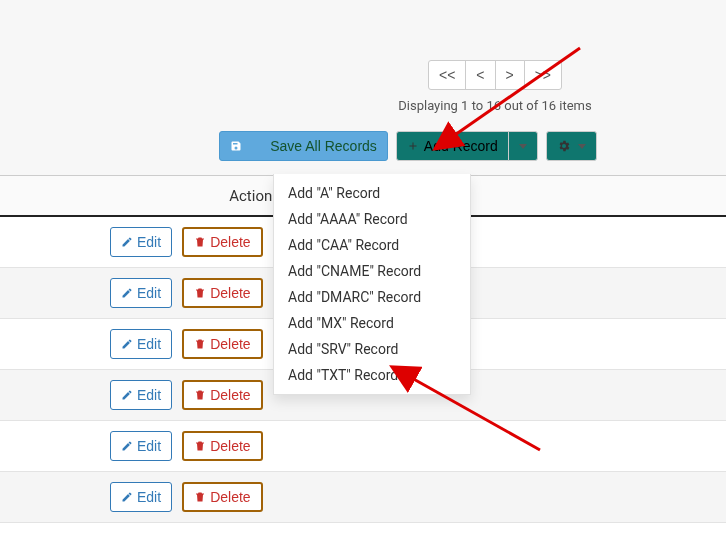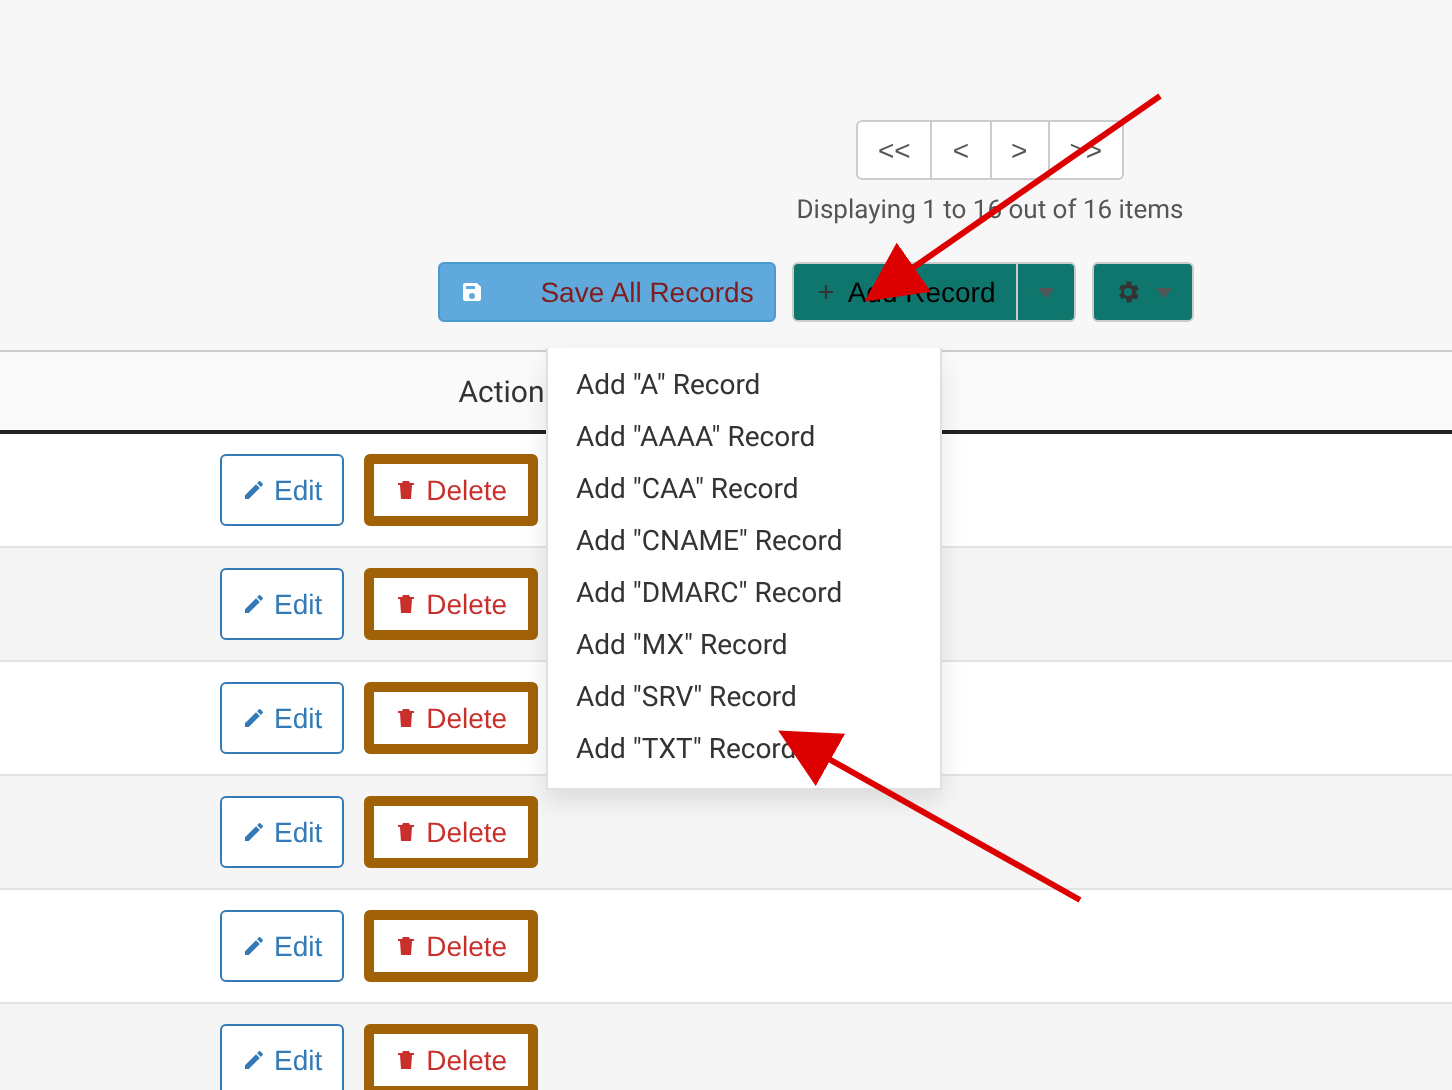--- a/index.html
+++ b/index.html
@@ -116,21 +116,21 @@
     color: #337ab7;
     background: #fff;
     border-radius: 3px;
     padding: 5px 10px;
     display: inline-flex;
     align-items: center;
     gap: 4px;
     font-size: 14px;
   }
   .btn-delete {
-    border: 5px solid #a16207;
+    border: 2px solid #a16207;
     color: #c9302c;
     background: #fff;
     border-radius: 3px;
     padding: 5px 10px;
     display: inline-flex;
     align-items: center;
     gap: 4px;
     font-size: 14px;
   }
   .icon { display: inline-flex; }
@@ -175,21 +175,21 @@
 
   <div class="status-row">Displaying 1 to 16 out of 16 items</div>
 
   <div class="toolbar">
     <button class="btn btn-primary">
       <span class="icon">
         <svg width="12" height="12" viewBox="0 0 24 24" fill="#fff">
             <path d="M17 3H5a2 2 0 0 0-2 2v14a2 2 0 0 0 2 2h14a2 2 0 0 0 2-2V7l-4-4zM12 19a3 3 0 1 1 0-6 3 3 0 0 1 0 6zm3-10H6V6h9v3z"></path>
           </svg>
       </span>
-      <span style="color:#7f1d1d;margin-left:23px;">Save All Records</span>
+      <span style="color:#14532d;margin-left:23px;">Save All Records</span>
     </button>
 
     <div class="btn-group">
       <button class="btn btn-default">
         <span class="icon">
           <svg width="12" height="12" viewBox="0 0 24 24" fill="#333">
               <path d="M19 13h-6v6h-2v-6H5v-2h6V5h2v6h6v2z"></path>
             </svg>
         </span>
         <span>Add Record</span>

